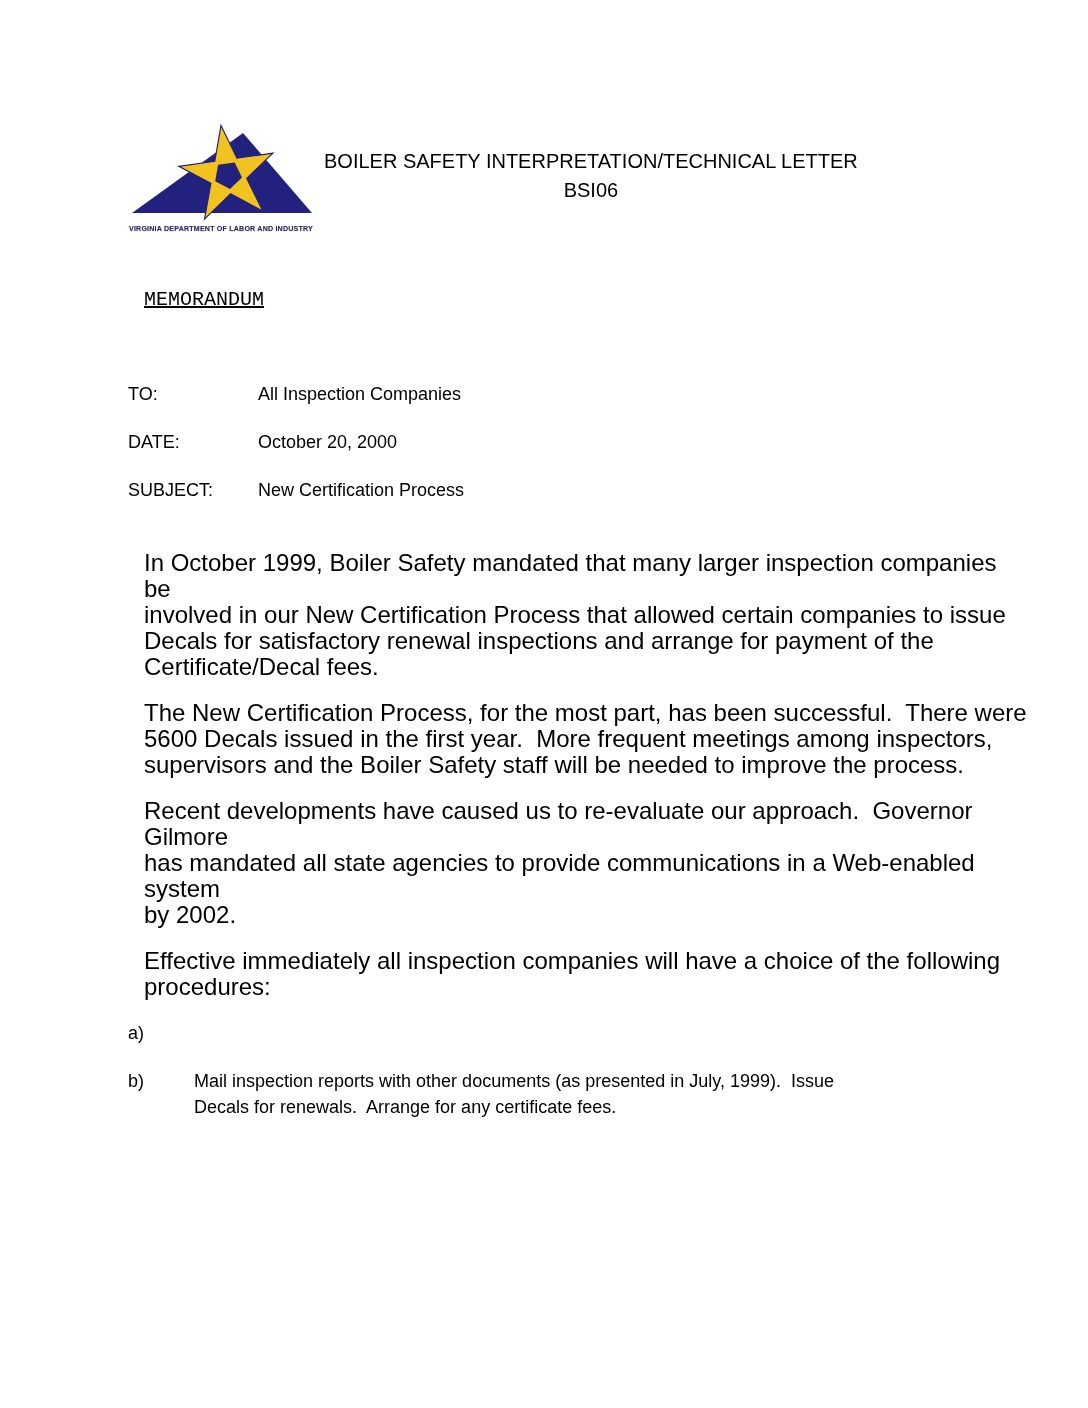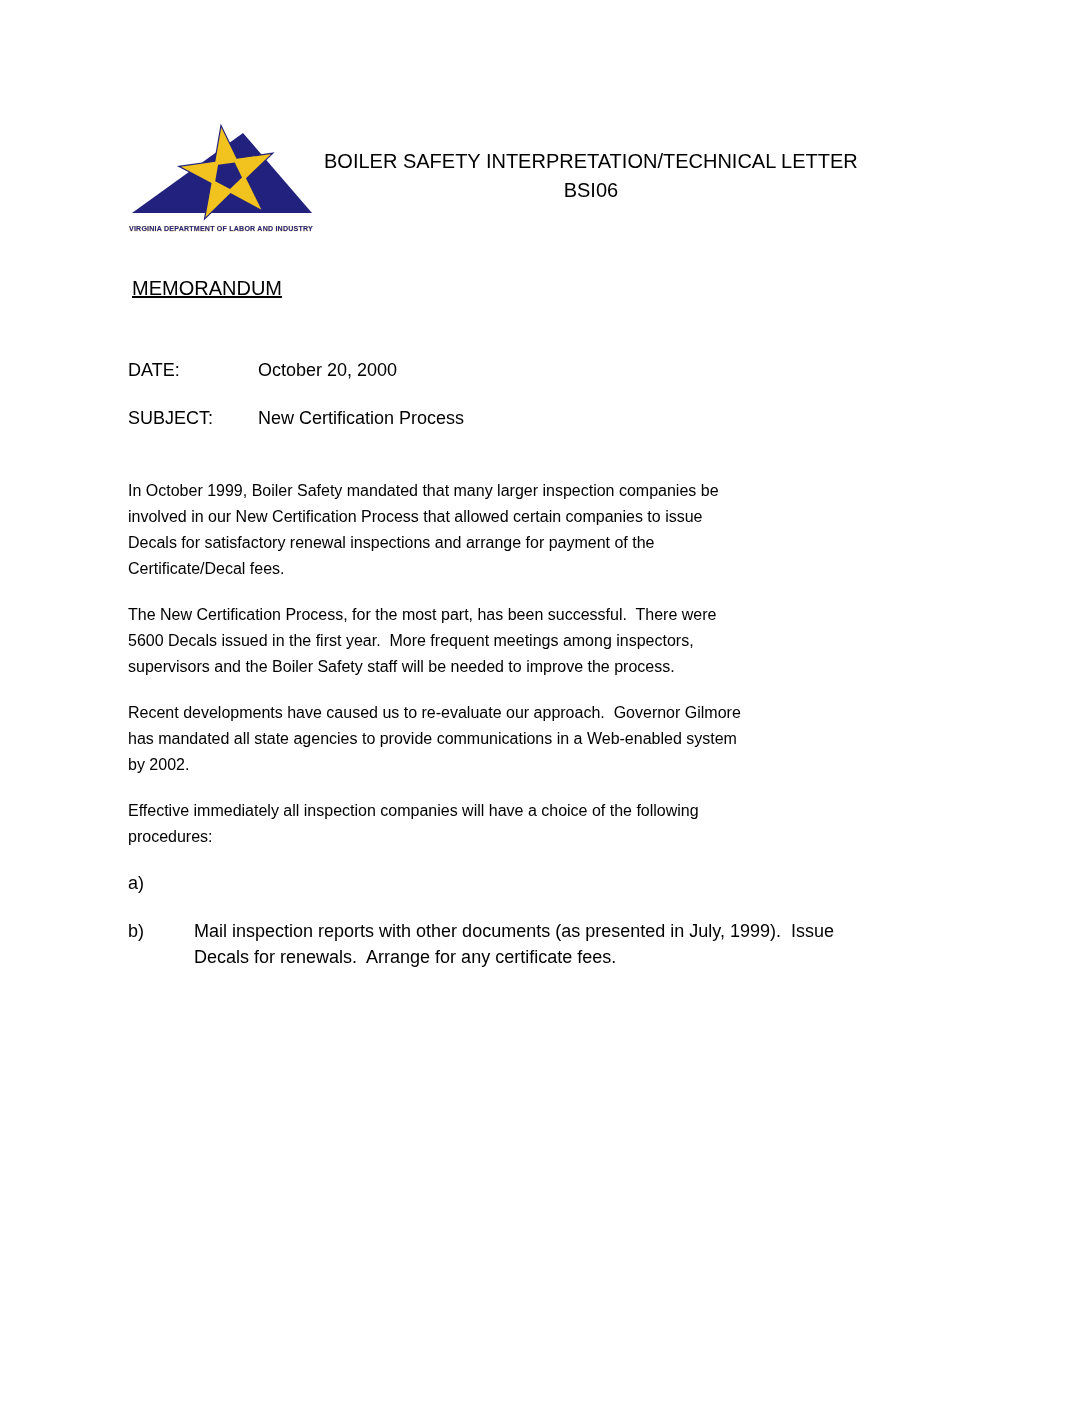--- a/index.html
+++ b/index.html
@@ -46,34 +46,34 @@
     width: 900px;
   }
   .memo-heading {
     font-size: 20px;
     font-weight: normal;
     line-height: 26px;
     text-decoration: underline;
     margin: 0 0 52px 0;
     display: inline-block;
   }
-  .memo-heading-row { margin: 4px; }
+  .memo-heading-row { margin: 16px; font-family: Liberation Mono, monospace; }
   .field-row {
     display: flex;
     font-size: 18px;
     line-height: 26px;
     margin-bottom: 22px;
   }
   .field-label { width: 130px; flex-shrink: 0; }
   .field-value { white-space: pre-wrap; }
   .field-row.last { margin-bottom: 47px; align-items: flex-end; }
   .body-par {
-    font-size: 16px;
+    font-size: 24px;
     line-height: 26px;
-    margin: 0 0 20px 0;
+    margin: 0 0 20px 16px;
     white-space: pre-wrap;
   }
   .list-item {
     display: flex;
     font-size: 18px;
     line-height: 26px;
     margin-bottom: 22px;
   }
   .list-marker { width: 66px; flex-shrink: 0; }
   .list-text { white-space: pre-wrap; }
@@ -91,20 +91,24 @@
       <text x="93" y="108" text-anchor="middle" font-size="7.3" font-weight="bold" letter-spacing="0.2" textLength="184" lengthAdjust="spacingAndGlyphs" stroke="#c89a20" stroke-width="0.25" paint-order="stroke" fill="#22227e">VIRGINIA DEPARTMENT OF LABOR AND INDUSTRY</text>
     </svg>
     <div class="header-title">BOILER SAFETY INTERPRETATION/TECHNICAL LETTER
 BSI06</div>
   </div>
 
   <div class="content">
 
     <p class="memo-heading-row"><span class="memo-heading">MEMORANDUM</span></p>
 
+    <div class="field-row">
+      <div class="field-label">TO:</div>
+      <div class="field-value">All Inspection Companies</div>
+    </div>
 
 
     <div class="field-row">
       <div class="field-label">DATE:</div>
       <div class="field-value">October 20, 2000</div>
     </div>
 
     <div class="field-row last">
       <div class="field-label">SUBJECT:</div>
       <div class="field-value">New Certification Process</div>

